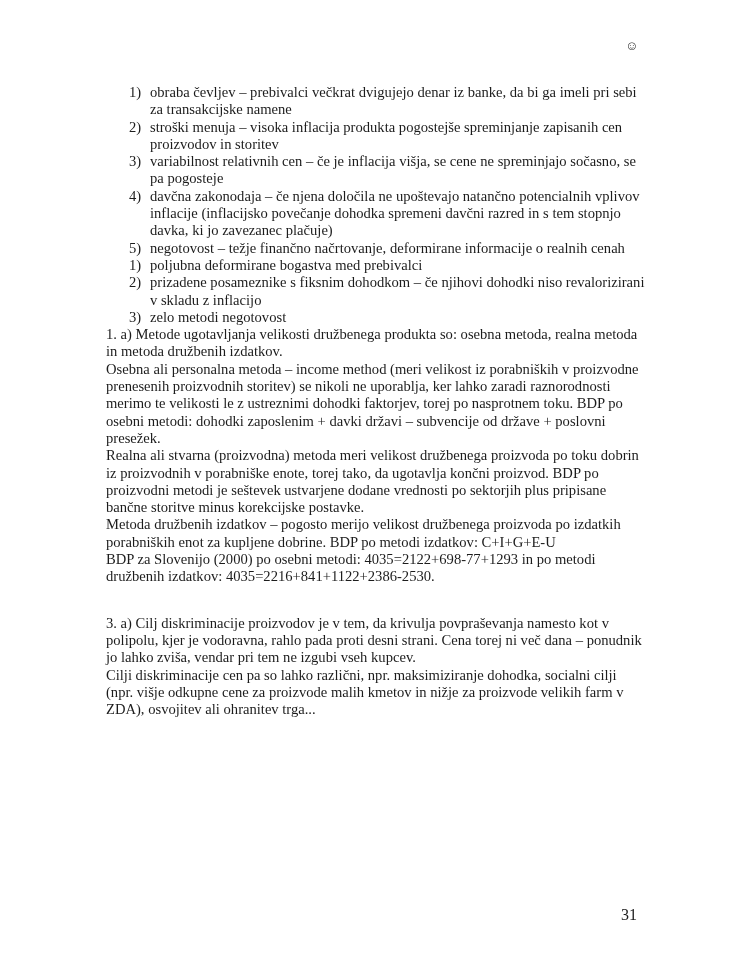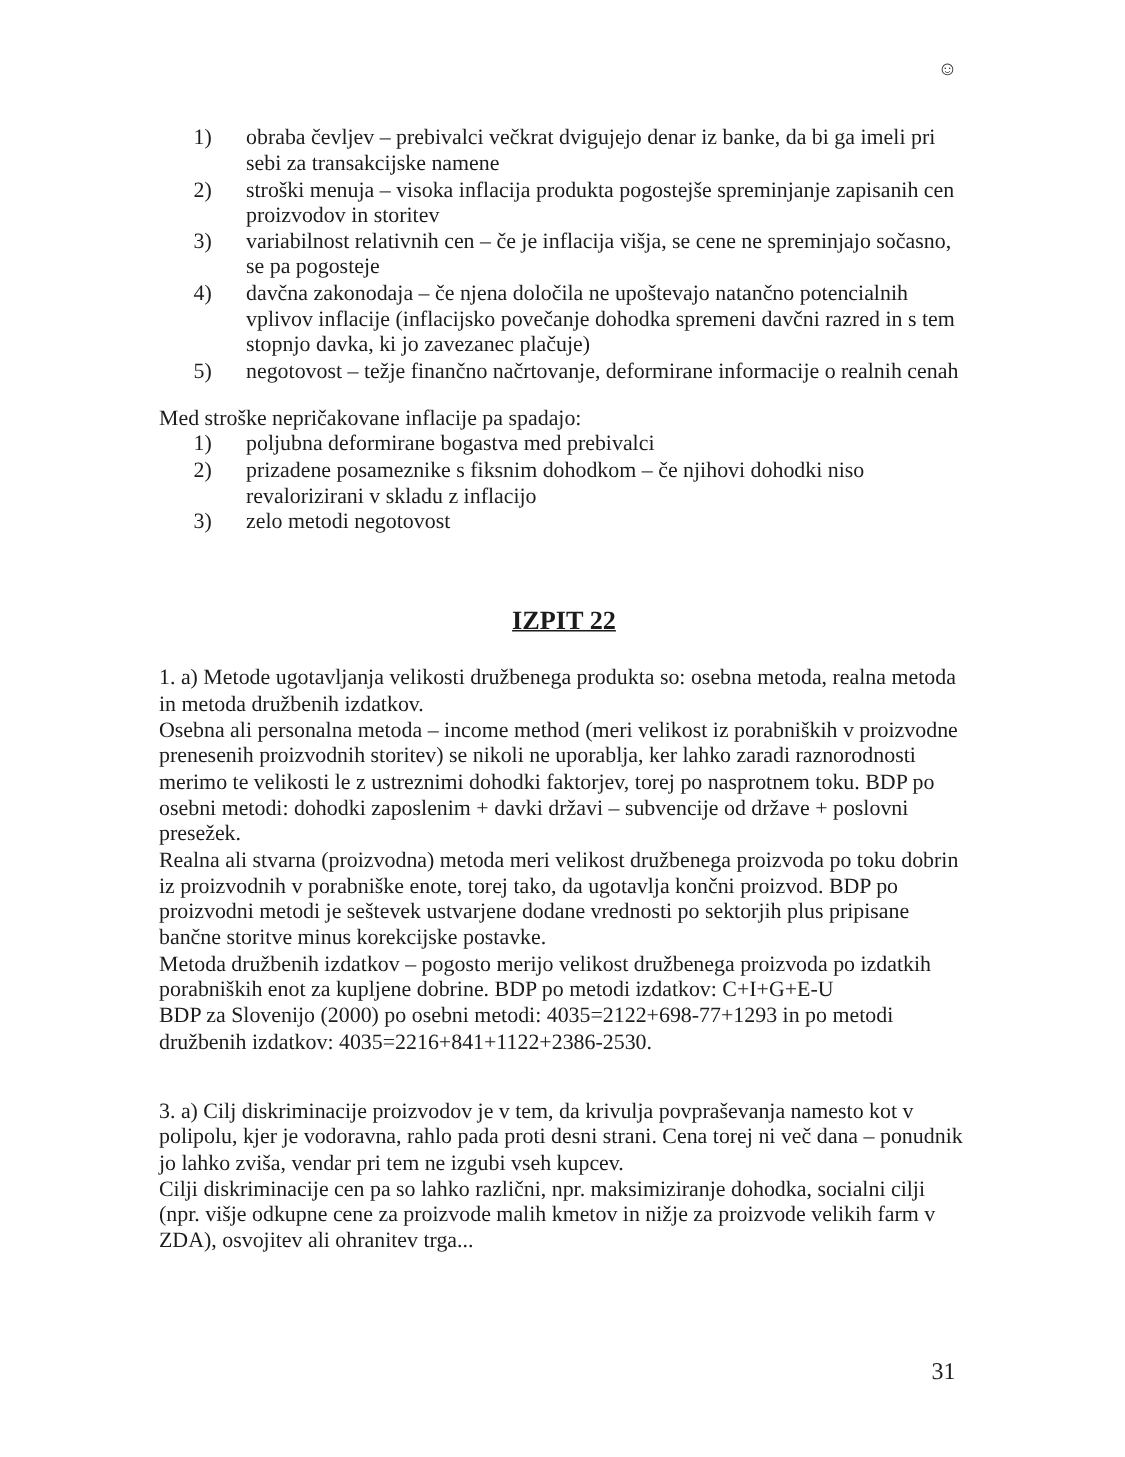--- a/index.html
+++ b/index.html
@@ -24,21 +24,21 @@
     position: absolute;
     left: 106px;
     top: 84px;
     width: 540px;
     font-size: 14.6px;
     line-height: 17.3px;
   }
   .list { margin: 0; padding: 0 0 0 23px; }
   .li { display: flex; }
   .num { flex: 0 0 21px; width: 21px; }
-  .txt { flex: 1 1 auto; margin-left: 14px; }
+  .txt { flex: 1 1 auto; }
   p.para { margin: 0; padding: 0; }
   p.intro { margin-top: 14px; }
   h1.heading {
     margin: 46px 0 21px 0;
     padding: 0;
     text-align: center;
     font-size: 17.5px;
     line-height: 20px;
     font-weight: bold;
   }
@@ -78,38 +78,36 @@
       <div class="li">
         <span class="num">4)</span>
         <span class="txt">davčna zakonodaja – če njena določila ne upoštevajo natančno potencialnih vplivov inflacije (inflacijsko povečanje dohodka spremeni davčni razred in s tem stopnjo davka, ki jo zavezanec plačuje)</span>
       </div>
       <div class="li">
         <span class="num">5)</span>
         <span class="txt">negotovost – težje finančno načrtovanje, deformirane informacije o realnih cenah</span>
       </div>
     </div>
 
-    <p class="para intro">Med stroške nepričakovane inflacije pa spadajo:</p>
 
     <div class="list">
       <div class="li">
         <span class="num">1)</span>
         <span class="txt">poljubna deformirane bogastva med prebivalci</span>
       </div>
       <div class="li">
         <span class="num">2)</span>
         <span class="txt">prizadene posameznike s fiksnim dohodkom – če njihovi dohodki niso revalorizirani v skladu z inflacijo</span>
       </div>
       <div class="li">
         <span class="num">3)</span>
         <span class="txt">zelo metodi negotovost</span>
       </div>
     </div>
 
-    <h1 class="heading"><span class="heading-text">IZPIT 22</span></h1>
 
     <p class="para">1. a) Metode ugotavljanja velikosti družbenega produkta so: osebna metoda, realna metoda in metoda družbenih izdatkov.</p>
     <p class="para">Osebna ali personalna metoda – income method (meri velikost iz porabniških v proizvodne prenesenih proizvodnih storitev) se nikoli ne uporablja, ker lahko zaradi raznorodnosti merimo te velikosti le z ustreznimi dohodki faktorjev, torej po nasprotnem toku. BDP po osebni metodi: dohodki zaposlenim + davki državi – subvencije od države + poslovni presežek.</p>
     <p class="para">Realna ali stvarna (proizvodna) metoda meri velikost družbenega proizvoda po toku dobrin iz proizvodnih v porabniške enote, torej tako, da ugotavlja končni proizvod. BDP po proizvodni metodi je seštevek ustvarjene dodane vrednosti po sektorjih plus pripisane bančne storitve minus korekcijske postavke.</p>
     <p class="para">Metoda družbenih izdatkov – pogosto merijo velikost družbenega proizvoda po izdatkih porabniških enot za kupljene dobrine. BDP po metodi izdatkov: C+I+G+E-U</p>
     <p class="para">BDP za Slovenijo (2000) po osebni metodi: 4035=2122+698-77+1293 in po metodi družbenih izdatkov: 4035=2216+841+1122+2386-2530.</p>
 
     <p class="para section-gap">3. a) Cilj diskriminacije proizvodov je v tem, da krivulja povpraševanja namesto kot v polipolu, kjer je vodoravna, rahlo pada proti desni strani. Cena torej ni več dana – ponudnik jo lahko zviša, vendar pri tem ne izgubi vseh kupcev.</p>
     <p class="para">Cilji diskriminacije cen pa so lahko različni, npr. maksimiziranje dohodka, socialni cilji (npr. višje odkupne cene za proizvode malih kmetov in nižje za proizvode velikih farm v ZDA), osvojitev ali ohranitev trga...</p>
 

